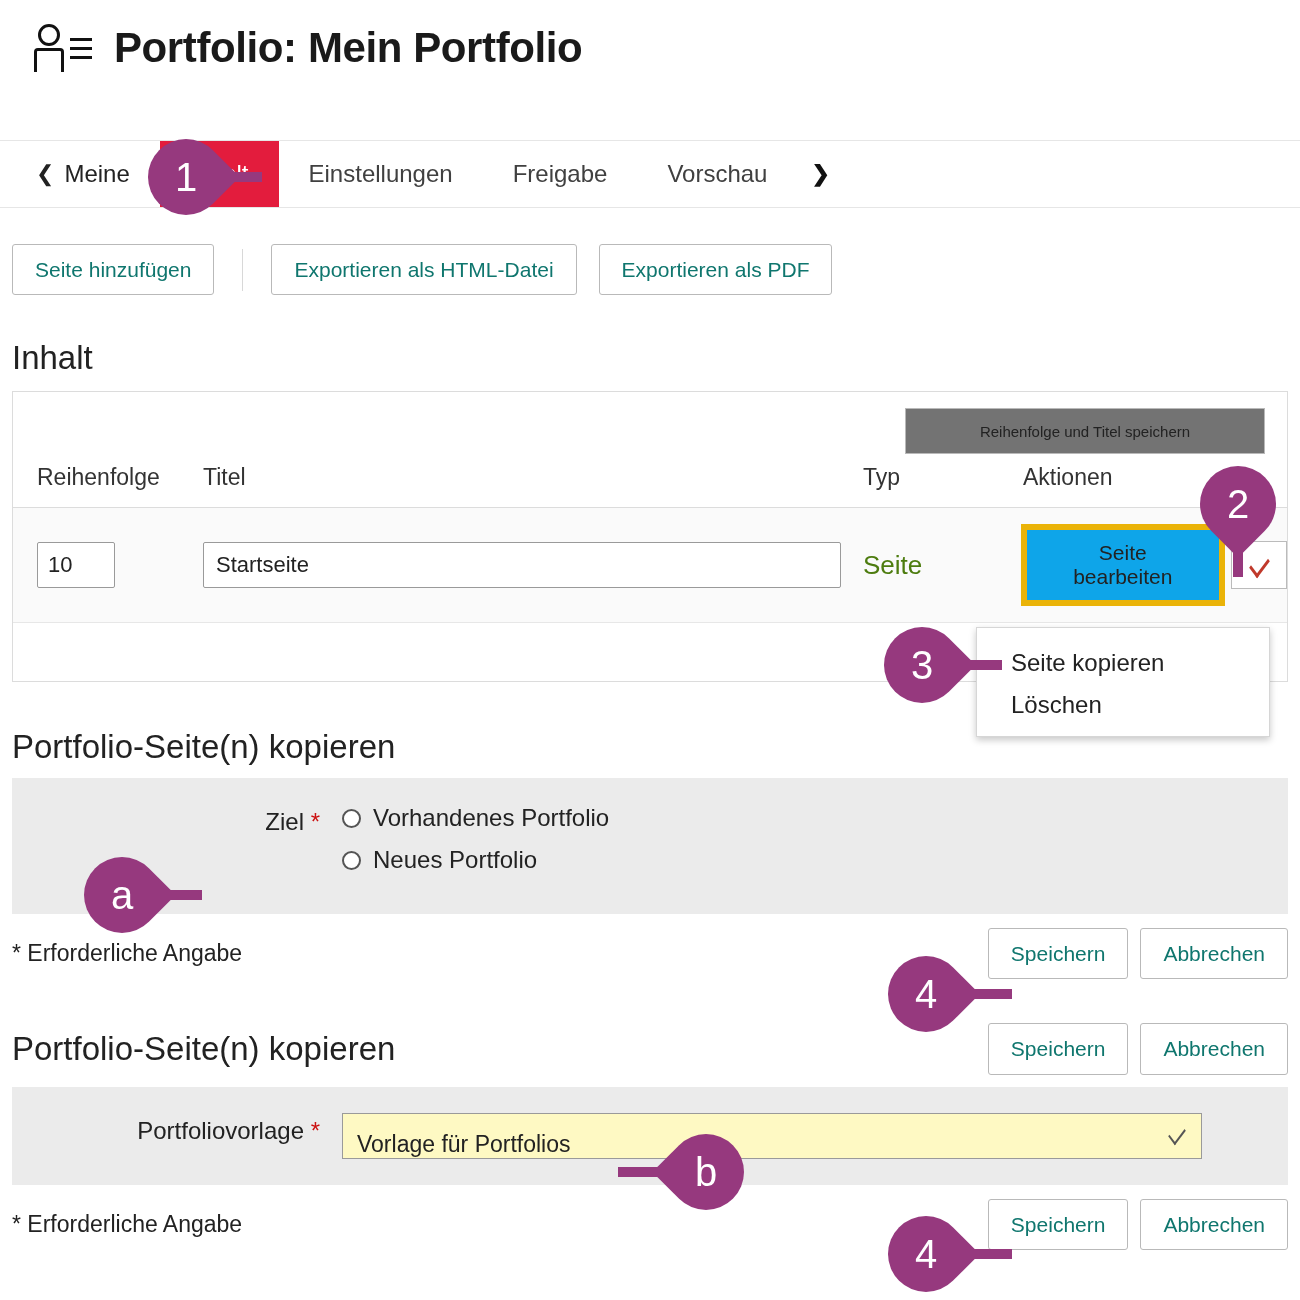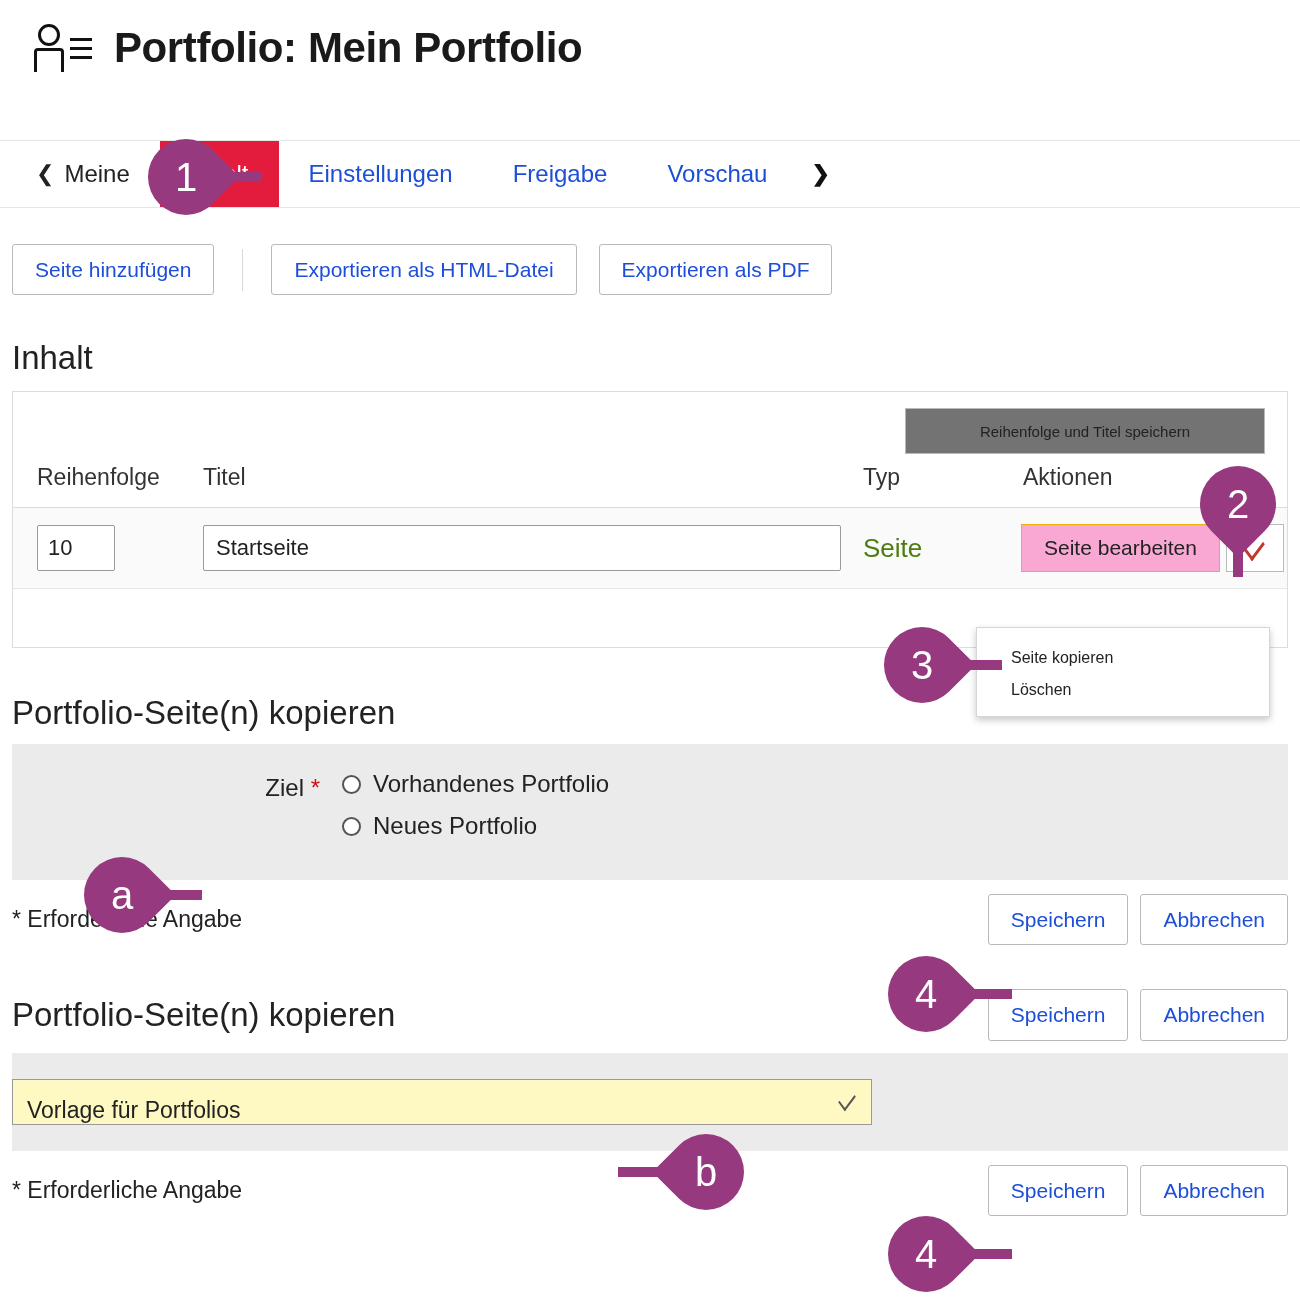--- a/index.html
+++ b/index.html
@@ -100,21 +100,21 @@
     align-items: center;
     font-size: 24px;
     color: #222;
     padding-right: 30px;
   }
   .tab {
     display: flex;
     align-items: center;
     padding: 0 30px;
     font-size: 24px;
-    color: #1d4ed8;
+    color: #404040;
     white-space: nowrap;
   }
   .tab.active {
     background: #e31c3d;
     color: #ffffff;
   }
   .tab-next {
     display: flex;
     align-items: center;
     font-size: 22px;
@@ -128,21 +128,21 @@
     display: flex;
     align-items: center;
     gap: 0;
     padding: 36px 0 0 12px;
   }
   .btn {
     background: #ffffff;
     border: 1px solid #b9b9b9;
     border-radius: 3px;
     font-size: 21px;
-    color: #1d4ed8;
+    color: #0f766e;
     padding: 12px 22px;
     font-family: "Liberation Sans", sans-serif;
     line-height: 1.2;
     white-space: nowrap;
   }
   .toolbar .sep {
     width: 1px;
     height: 42px;
     background: #d8d8d8;
     margin: 0 28px;
@@ -228,22 +228,22 @@
   .type-cell {
     font-size: 26px;
     color: #4d7c0f;
   }
   .actions-cell {
     display: flex;
     align-items: center;
     padding-left: 58px;
   }
   .edit-page-btn {
-    border: 1px solid #eab308;
-    background: #f9a8d4;
+    border: 6px solid #eab308;
+    background: #0ea5e9;
     font-size: 21px;
     padding: 11px 22px;
     color: #222;
   }
   .caret-btn {
     border: 1px solid #bbb;
     background: #fff;
     width: 58px;
     height: 48px;
     margin-left: 6px;
@@ -271,21 +271,21 @@
     left: 976px;
     top: 627px;
     width: 292px;
     background: #ffffff;
     border: 1px solid #d6d6d6;
     box-shadow: 0 3px 7px rgba(0,0,0,0.22);
     z-index: 30;
     padding: 14px 0 10px 0;
   }
   .dropdown .item {
-    font-size: 16px;
+    font-size: 24px;
     color: #222;
     padding: 7px 0 7px 34px;
   }
 
   
   .form-heading {
     font-size: 33px;
     color: #222;
     margin: 46px 0 12px 12px;
     font-weight: normal;
@@ -527,20 +527,24 @@
 
   <div class="form-heading-row">
     <h2>Portfolio-Seite(n) kopieren</h2>
     <div class="heading-btns">
       <button class="btn">Speichern</button>
       <button class="btn">Abbrechen</button>
     </div>
   </div>
   <div class="grey-box">
     <div class="field-row">
+      <div class="field-label">
+        <span>Portfoliovorlage</span>
+        <span class="req">*</span>
+      </div>
       <div class="select-wrap">
         <div class="select-box">
           <span>Vorlage für Portfolios</span>
           <span class="chev"></span>
         </div>
       </div>
     </div>
   </div>
   <div class="footer-row">
     <div class="req-note">* Erforderliche Angabe</div>

